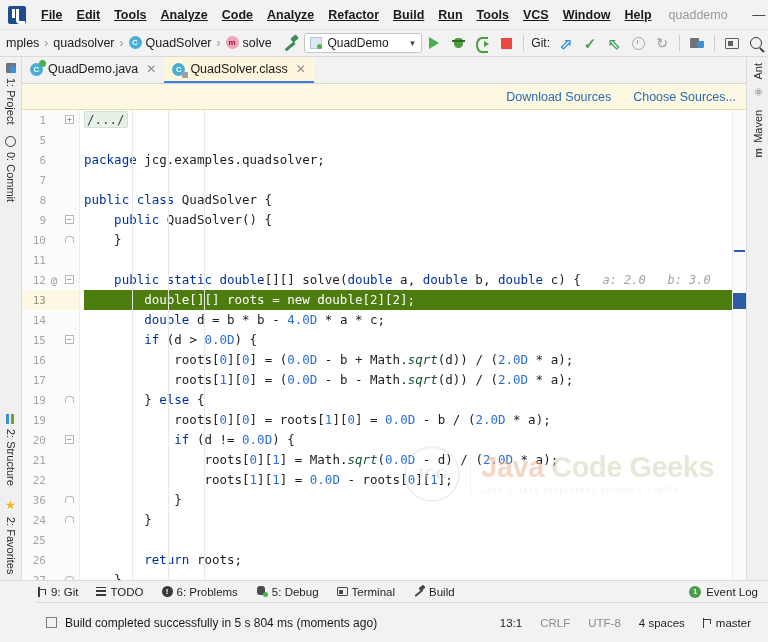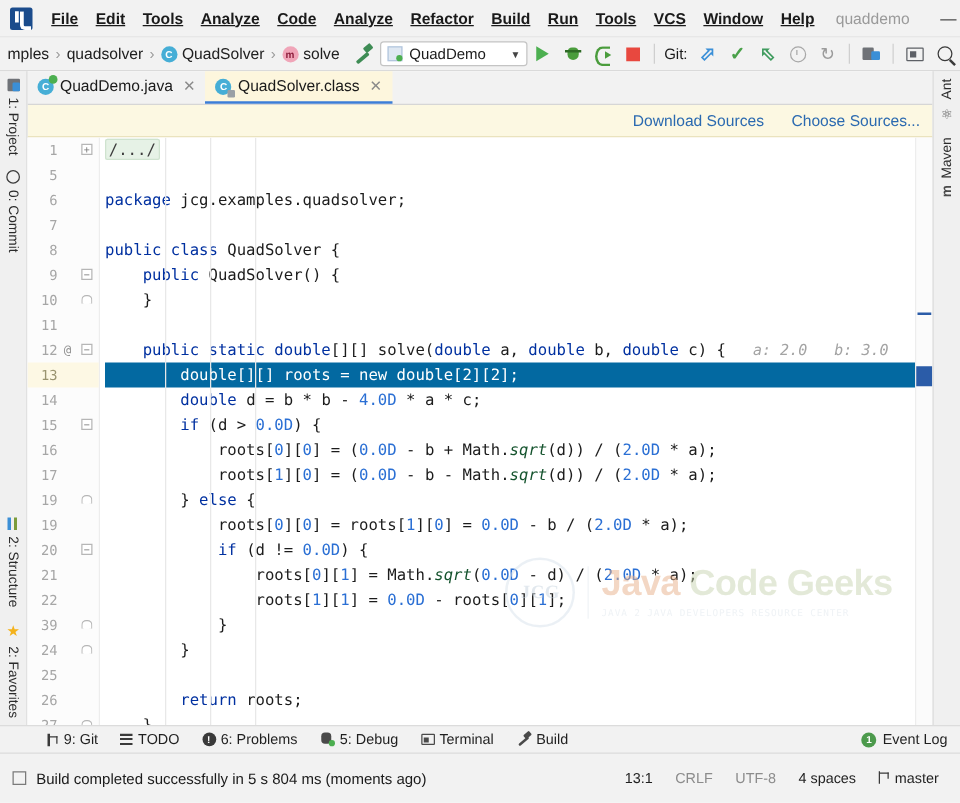--- a/index.html
+++ b/index.html
@@ -46,21 +46,21 @@
     align-items: center; justify-content: center;
     color: #333; font-size: 13px;
   }
 
   
   .navbar {
     height: 27px; display: flex; align-items: center;
     background: #f2f2f2; border-bottom: 1px solid #dadada;
     flex: 0 0 27px; padding-left: 2px; gap: 0;
   }
-  .crumb { display: flex; align-items: flex-end; gap: 4px; padding: 0 4px; font-size: 12.5px; color:#202020; white-space:nowrap; }
+  .crumb { display: flex; align-items: flex-start; gap: 4px; padding: 0 4px; font-size: 12.5px; color:#202020; white-space:nowrap; }
   .crumb-sep { color: #9b9b9b; font-size: 12px; padding: 0 1px; }
   .cicon {
     width: 13px; height: 13px; border-radius: 50%;
     display: inline-flex; align-items: center; justify-content: center;
     font-size: 8px; font-weight: bold; color: #fff; flex: none;
   }
   .cicon.cls { background: #46aed6; }
   .cicon.mth { background: #f0a5b8; color:#8c1c3a; }
   .hammer {
     display: inline-block; width: 16px; height: 16px;
@@ -194,21 +194,21 @@
     text-align: center;
   }
   .gfold.roundup { border-radius: 4px 4px 0 0; border-bottom:none; height:7px; top:6px; }
 
   .code-area {
     flex: 1 1 auto; position: relative; overflow: hidden;
     font-family: "DejaVu Sans Mono", monospace; font-size: 12.5px;
     background: #fff; padding-left: 4px;
   }
   .cline { height: 20px; line-height: 20px; white-space: pre; position: relative; }
-  .cline.sel { background: #0369a1; }
+  .cline.sel { background: #4d7c0f; }
   .cline.sel .k, .cline.sel .n, .cline.sel .t, .cline.sel .m { color: #fff; }
   .k { color: #0030a0; font-weight: normal; }
   .n { color: #2a6fd4; }
   .t { color: #1c1c1c; text-align: right; }
   .m { color: #14532d; font-style: italic; }
   .fold-badge {
     background: #e6f2e6; border: 1px solid #cfe3cf; padding: 0 2px;
     color: #3c3c3c; border-radius: 2px;
   }
   .hint { color: #a3a3a3; font-style: italic; font-size: 12px; }
@@ -266,21 +266,21 @@
   .bld-i { width:12px;height:11px;position:relative;flex:none; }
   .bld-i::before{content:"";position:absolute;left:1px;top:6px;width:10px;height:2px;background:#4a4a4a;transform:rotate(-40deg);border-radius:1px;}
   .bld-i::after{content:"";position:absolute;left:6px;top:0px;width:6px;height:4px;background:#4a4a4a;transform:rotate(-40deg);border-radius:1px;}
   .evtlog { margin-left:auto; display:flex; align-items:center; gap:5px; padding:0 10px; }
   .evt-dot { width:12px;height:12px;border-radius:50%;background:#4c9a4c;color:#fff;font-size:8px;line-height:12px;text-align:center;font-weight:bold; }
 
   
   .statusbar {
     height: 40px; flex: none; display: flex; align-items: center;
     background: #f2f2f2; border-top: 1px solid #dcdcdc;
-    font-size: 11.5px; color: #1f1f1f; padding: 0 8px; gap: 0;
+    font-size: 11.5px; color: #1f1f1f; padding: 0 8px; gap: 0; margin-left: 36px;
   }
   .sb-build-ico { width:11px;height:11px;border:1.4px solid #7a7a7a;margin:0 8px 0 2px;flex:none; }
   .sb-msg { font-size: 12px; color:#1a1a1a; }
   .sb-right { margin-left:auto; display:flex; align-items:center; gap:0; }
   .sb-item { padding: 0 9px; color:#1f1f1f; white-space:nowrap; }
   .sb-item.dim { color:#8c8c8c; }
   .branch-i { display:inline-block;width:9px;height:10px;position:relative;margin-right:4px;vertical-align:-1px; }
   .branch-i::before{content:"";position:absolute;left:0;top:0;width:1.5px;height:10px;background:#3a3a3a;}
   .branch-i::after{content:"";position:absolute;left:1px;top:1px;width:6px;height:4px;border-top:1.5px solid #3a3a3a;border-right:1.5px solid #3a3a3a;}
 </style>
@@ -500,21 +500,21 @@
             </div>
             <div class="gline">
               <span class="gnum">21</span>
               <span class="gat"></span>
             </div>
             <div class="gline">
               <span class="gnum">22</span>
               <span class="gat"></span>
             </div>
             <div class="gline">
-              <span class="gnum">39</span>
+              <span class="gnum">36</span>
               <span class="gat"></span>
               <span class="gfold roundup"></span>
             </div>
             <div class="gline">
               <span class="gnum">24</span>
               <span class="gat"></span>
               <span class="gfold roundup"></span>
             </div>
             <div class="gline">
               <span class="gnum">25</span>

